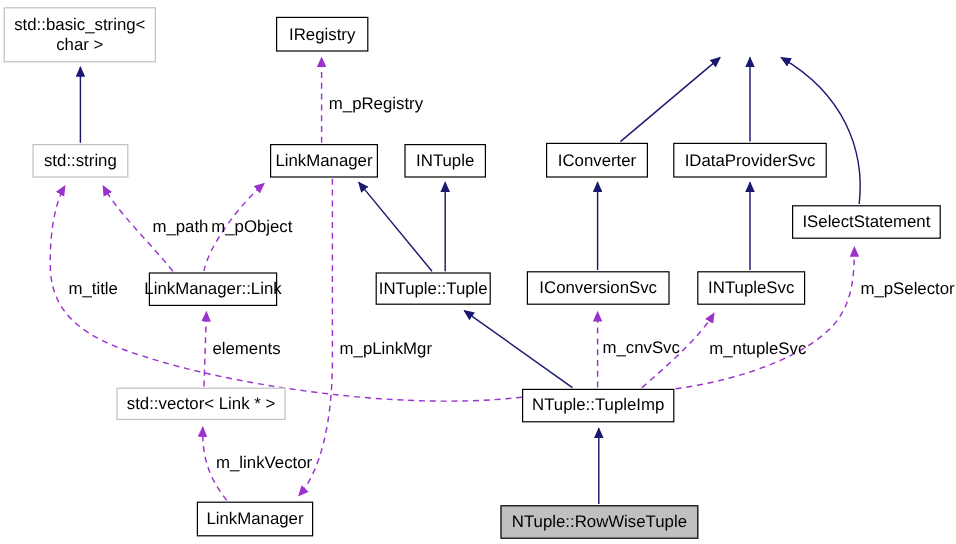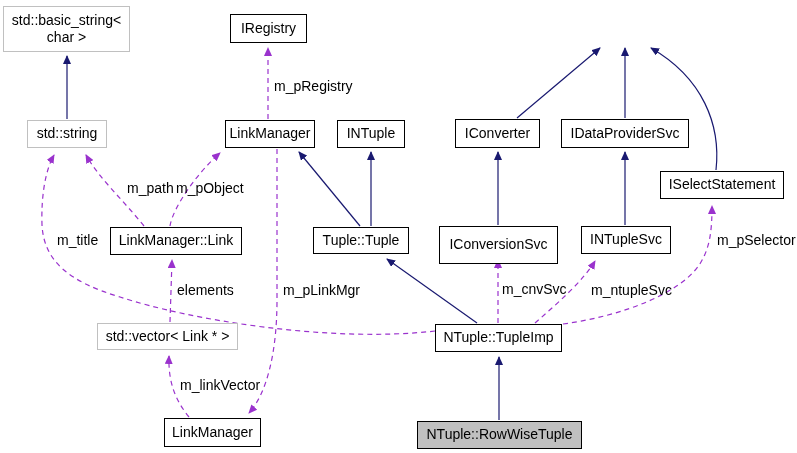--- a/index.html
+++ b/index.html
@@ -79,27 +79,27 @@
   </div>
   <div class="node" style="left:455px;top:119px;width:85px;height:29px">
     <span>IConverter</span>
   </div>
   <div class="node" style="left:561px;top:119px;width:128px;height:29px">
     <span>IDataProviderSvc</span>
   </div>
   <div class="node" style="left:660px;top:171px;width:124px;height:28px">
     <span>ISelectStatement</span>
   </div>
-  <div class="node" style="left:110px;top:227px;width:132px;height:28px">
+  <div class="node" style="left:124px;top:227px;width:107px;height:28px">
     <span>LinkManager::Link</span>
   </div>
   <div class="node" style="left:313px;top:227px;width:96px;height:27px">
-    <span>Tuple::Tuple</span>
+    <span>INTuple::Tuple</span>
   </div>
-  <div class="node" style="left:439px;top:226px;width:119px;height:38px">
+  <div class="node" style="left:439px;top:226px;width:119px;height:28px">
     <span>IConversionSvc</span>
   </div>
   <div class="node" style="left:581px;top:226px;width:90px;height:28px">
     <span>INTupleSvc</span>
   </div>
   <div class="node external" style="left:97px;top:323px;width:141px;height:27px">
     <span>std::vector&lt; Link * &gt;</span>
   </div>
   <div class="node" style="left:435px;top:324px;width:127px;height:28px">
     <span>NTuple::TupleImp</span>

